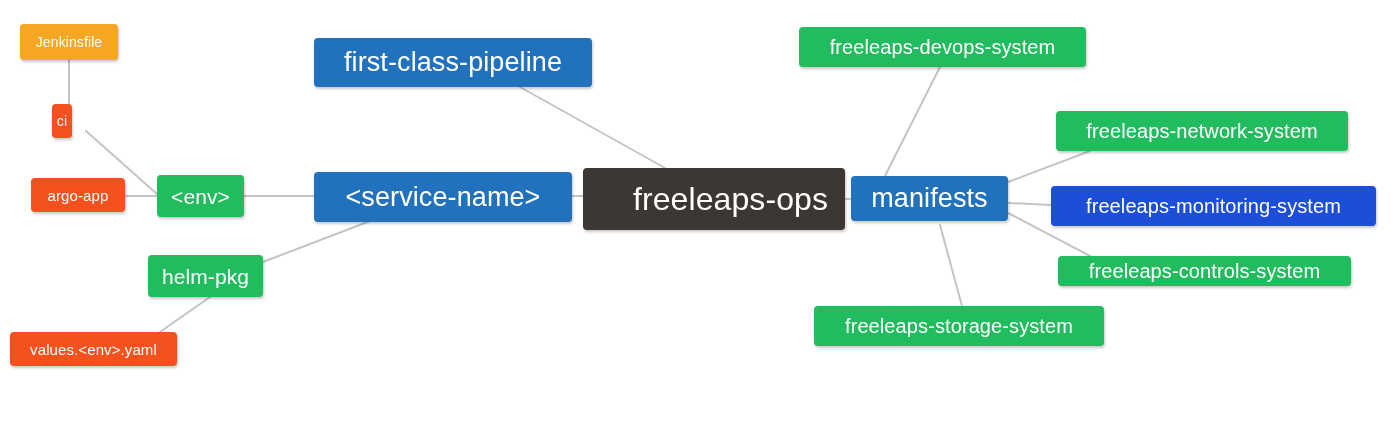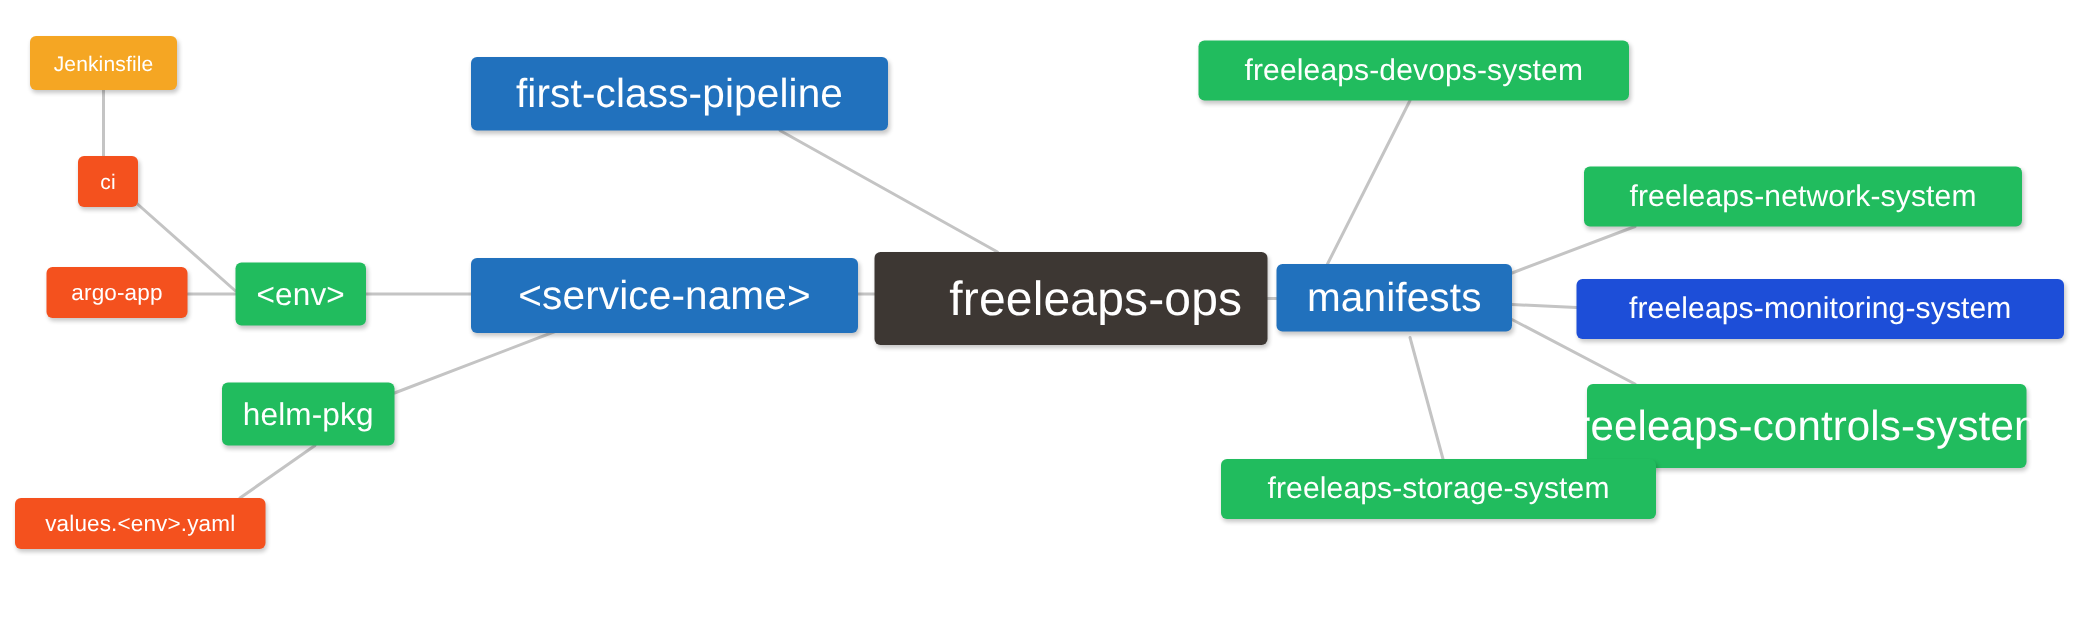--- a/index.html
+++ b/index.html
@@ -58,21 +58,21 @@
       <line x1="885" y1="176" x2="940" y2="67" stroke="#c4c4c4" stroke-width="2" stroke-linecap="round"></line>
       <line x1="1008" y1="182" x2="1090" y2="151" stroke="#c4c4c4" stroke-width="2" stroke-linecap="round"></line>
       <line x1="1008" y1="203" x2="1051" y2="205" stroke="#c4c4c4" stroke-width="2" stroke-linecap="round"></line>
       <line x1="1008" y1="213" x2="1090" y2="256" stroke="#c4c4c4" stroke-width="2" stroke-linecap="round"></line>
       <line x1="940" y1="225" x2="962" y2="306" stroke="#c4c4c4" stroke-width="2" stroke-linecap="round"></line>
     </svg>
   <div id="node-layer">
       <div class="node" style="left: 20px; top: 24px; width: 98px; height: 36px; background: rgb(245, 166, 35); font-size: 14px;">
         <span class="node-label">Jenkinsfile</span>
       </div>
-      <div class="node" style="left: 52px; top: 104px; width: 40px; height: 34px; background: rgb(244, 81, 30); font-size: 14px;">
+      <div class="node" style="left: 52px; top: 104px; width: 20px; height: 34px; background: rgb(244, 81, 30); font-size: 14px;">
         <span class="node-label">ci</span>
       </div>
       <div class="node" style="left: 31px; top: 178px; width: 94px; height: 34px; background: rgb(244, 81, 30); font-size: 15px;">
         <span class="node-label">argo-app</span>
       </div>
       <div class="node" style="left: 157px; top: 175px; width: 87px; height: 42px; background: rgb(33, 188, 94); font-size: 21px;">
         <span class="node-label">&lt;env&gt;</span>
       </div>
       <div class="node" style="left: 148px; top: 255px; width: 115px; height: 42px; background: rgb(33, 188, 94); font-size: 21px;">
         <span class="node-label">helm-pkg</span>
@@ -94,20 +94,20 @@
       </div>
       <div class="node" style="left: 799px; top: 27px; width: 287px; height: 40px; background: rgb(33, 188, 94); font-size: 20px;">
         <span class="node-label">freeleaps-devops-system</span>
       </div>
       <div class="node" style="left: 1056px; top: 111px; width: 292px; height: 40px; background: rgb(33, 188, 94); font-size: 20px;">
         <span class="node-label">freeleaps-network-system</span>
       </div>
       <div class="node" style="left: 1051px; top: 186px; width: 325px; height: 40px; background: #1d4ed8; font-size: 20px;">
         <span class="node-label">freeleaps-monitoring-system</span>
       </div>
-      <div class="node" style="left: 1058px; top: 256px; width: 293px; height: 56px; background: rgb(33, 188, 94); font-size: 28px;">
+      <div class="node" style="left: 1058px; top: 256px; width: 293px; height: 30px; background: rgb(33, 188, 94); font-size: 20px;">
         <span class="node-label">freeleaps-controls-system</span>
       </div>
       <div class="node" style="left: 814px; top: 306px; width: 290px; height: 40px; background: rgb(33, 188, 94); font-size: 20px;">
         <span class="node-label">freeleaps-storage-system</span>
       </div>
     </div>
 </div>
 
 </body></html>

